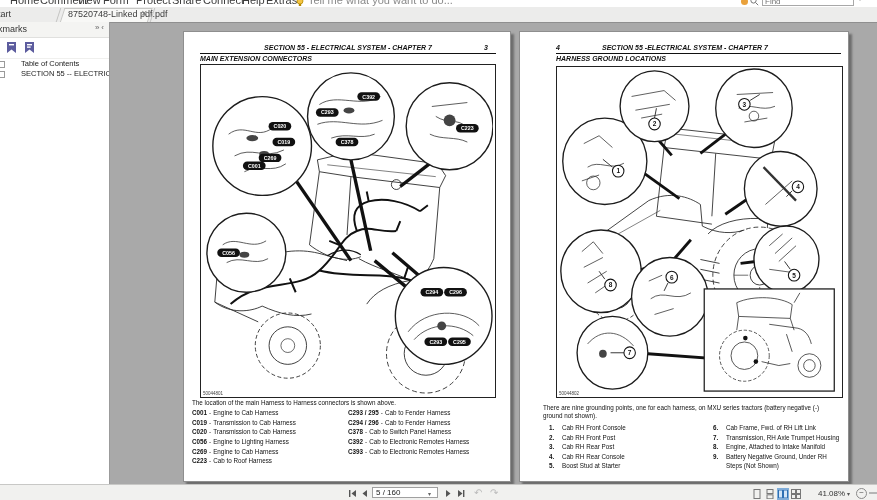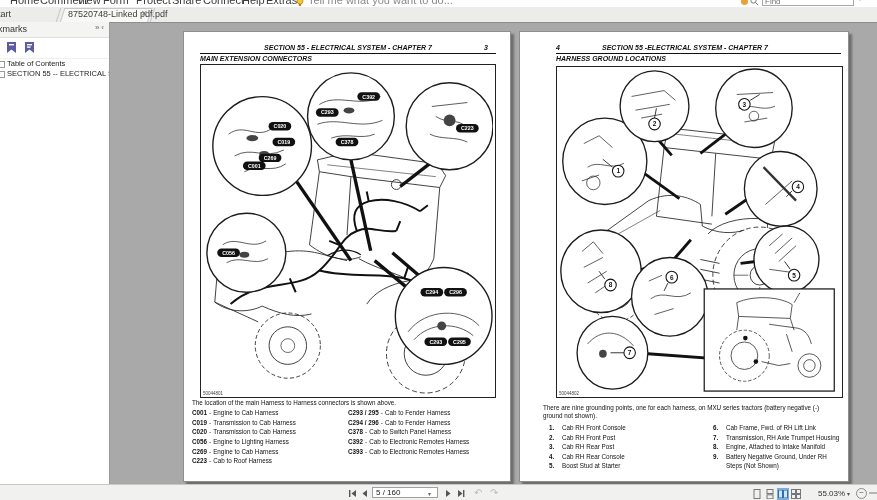--- a/index.html
+++ b/index.html
@@ -19,21 +19,21 @@
   .tab-slant{position:absolute;top:1px;width:1px;height:14px;background:#c4c4c2;transform:skewX(-18deg);}
   
   #main{position:absolute;left:0;top:22px;width:877px;height:462px;}
   #sidebar{position:absolute;left:0;top:0;width:110px;height:462px;background:#ffffff;border-right:1px solid #9b9b9b;box-sizing:border-box;}
   .sb-header{position:relative;height:15px;background:#f4f4f2;border-bottom:1px solid #e0e0de;overflow:hidden;}
   .sb-title{position:absolute;left:-18px;top:2px;font-size:9px;color:#333;}
   .sb-hicons{position:absolute;right:3px;top:1px;font-size:8px;color:#666;letter-spacing:2px;}
   .sb-tools{position:relative;height:20px;border-bottom:1px solid #f0f0ee;}
   .sb-tools svg{position:absolute;top:3px;}
   .tree{position:relative;font-size:7.5px;color:#222;}
-  .tree-item{position:relative;height:10px;line-height:10px;white-space:nowrap;overflow:hidden;padding-left:7px;}
+  .tree-item{position:relative;height:10px;line-height:10px;white-space:nowrap;overflow:hidden;padding-left:21px;}
   .tree-box{position:absolute;left:-2px;top:2px;width:5px;height:5px;border:1px solid #9a9a9a;background:#fff;}
   
   #docarea{position:absolute;left:110px;top:0;width:767px;height:462px;background:#a9a9a9;border-top:1px solid #8f8f8f;box-sizing:border-box;}
   .page{position:absolute;top:8px;height:451px;background:#fff;border:1px solid #8e8e8e;box-shadow:3px 3px 2px rgba(60,60,60,.55);box-sizing:border-box;}
   #page-left{left:73px;width:328px;}
   #page-right{left:409px;width:330px;}
   .pg-header{position:absolute;top:12px;font-size:7px;font-style:italic;font-weight:bold;color:#111;}
   .pg-rule{position:absolute;top:21px;border-top:1px solid #111;}
   .pg-title{position:absolute;top:23px;font-size:7px;font-style:italic;font-weight:bold;color:#111;}
   .fig-frame{position:absolute;border:1px solid #222;background:#fff;}
@@ -475,17 +475,17 @@
       </svg>
   </div>
   <div class="layout-btn" style="left:790px">
     <svg width="10" height="10">
         <rect x="0.5" y="0.5" width="4" height="4" fill="none" stroke="#777" stroke-width="1"></rect>
         <rect x="5.5" y="0.5" width="4" height="4" fill="none" stroke="#777" stroke-width="1"></rect>
         <rect x="0.5" y="5.5" width="4" height="4" fill="none" stroke="#777" stroke-width="1"></rect>
         <rect x="5.5" y="5.5" width="4" height="4" fill="none" stroke="#777" stroke-width="1"></rect>
       </svg>
   </div>
-  <span class="zoom-text">55.03%</span>
+  <span class="zoom-text">41.08%</span>
   <span class="zoom-caret">▾</span>
   <div class="zoom-minus">−</div>
   <div class="zoom-slider"></div>
 </div>
 
 </body></html>

